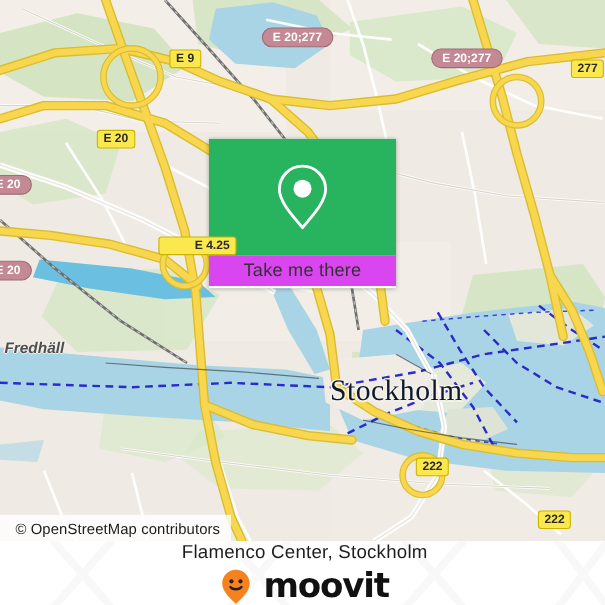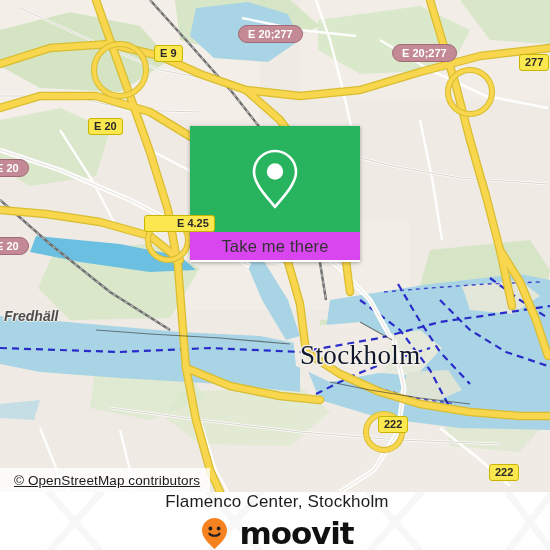--- a/index.html
+++ b/index.html
@@ -37,21 +37,20 @@
     top: 468px;
     height: 24px;
     padding: 0 10px 0 14px;
     display: flex;
     align-items: center;
     background: rgba(255,255,255,0.78);
     font-size: 13.5px;
     color: #1b1b1b;
     letter-spacing: 0.1px;
     white-space: nowrap;
-    text-decoration: underline;
   }
 
   
   #take-me-card {
     position: absolute;
     left: 190px;
     top: 126px;
     width: 170px;
     height: 136px;
     box-shadow: 0 1px 4px rgba(0,0,0,0.33);

